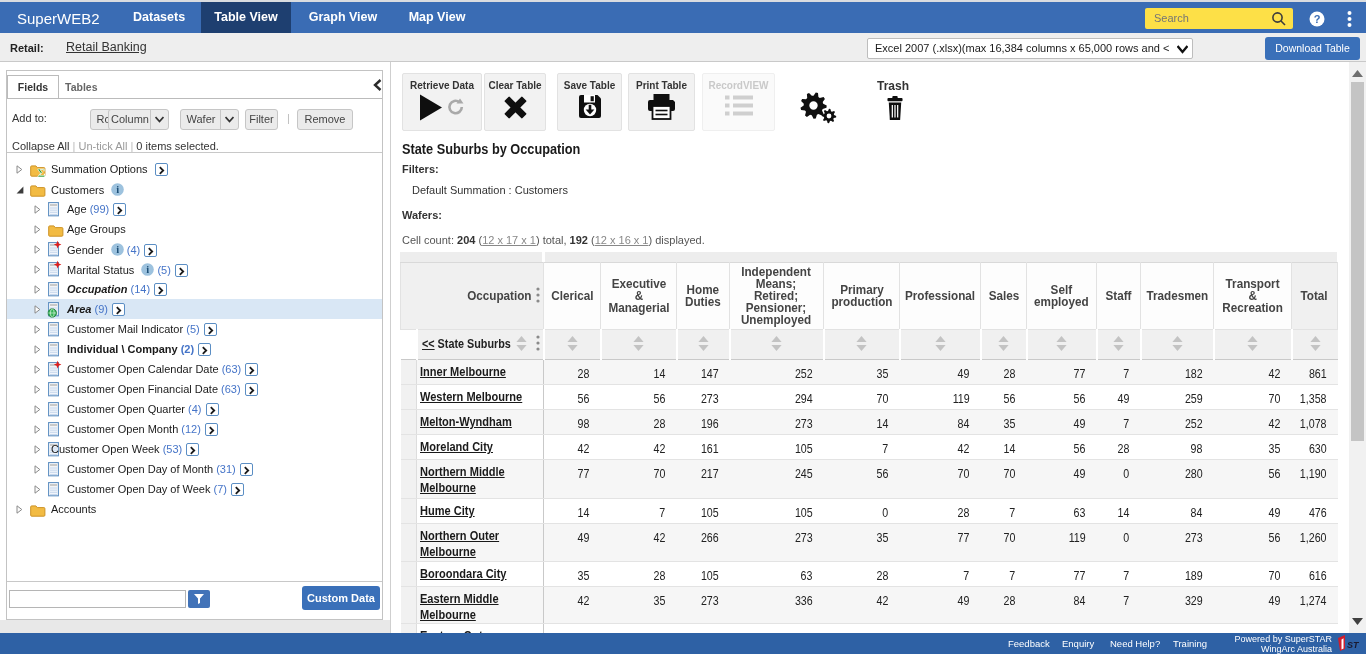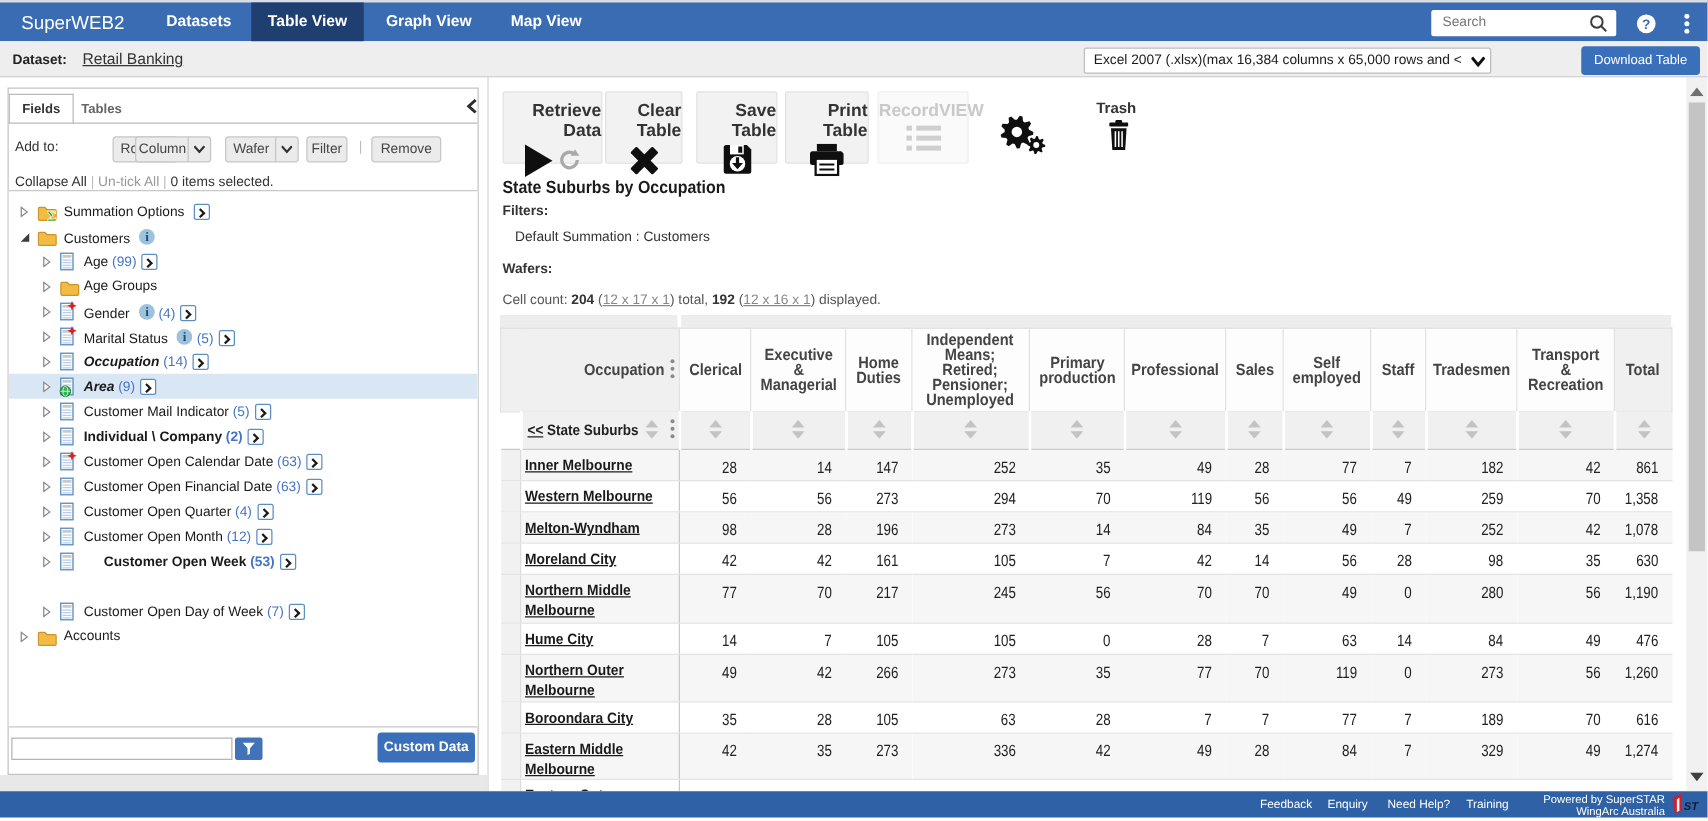--- a/index.html
+++ b/index.html
@@ -1,21 +1,21 @@
 <!DOCTYPE html>
 <html><head><meta charset="utf-8">
 <style>
 html,body{margin:0;padding:0;width:1366px;height:657px;overflow:hidden;background:#fff;
  font-family:"Liberation Sans",sans-serif;}
 
 #nav{position:absolute;left:0;top:0;width:1366px;height:33px;background:#3a6cb4;border-top:2px solid #d9dce0;box-sizing:border-box;}
 #nav .logo{position:absolute;left:17px;top:8px;font-size:15px;font-weight:normal;color:#fff;letter-spacing:0px;}
 .navtab{position:absolute;top:0;height:32px;line-height:31px;color:#fff;font-size:12.5px;font-weight:bold;text-align:center;}
 #tabactive{background:#1e3f70;}
-#search{position:absolute;left:1145px;top:6px;width:148px;height:21px;background:#ffffff;border-radius:2px;box-sizing:border-box;}
+#search{position:absolute;left:1145px;top:6px;width:148px;height:21px;background:#fde047;border-radius:2px;box-sizing:border-box;}
 #search span{position:absolute;left:9px;top:4px;font-size:11px;color:#757575;}
 
 #dbar{position:absolute;left:0;top:33px;width:1366px;height:29px;background:#eeeeee;border-bottom:1px solid #c9c9c9;box-sizing:border-box;}
 #dbar .lab{position:absolute;left:10px;top:9px;font-size:11px;color:#222;font-weight:bold;}
 #dbar .lnk{position:absolute;left:66px;top:7px;font-size:12.5px;color:#333;text-decoration:underline;}
 #sel{position:absolute;left:867px;top:5px;width:326px;height:21px;background:#fff;border:1px solid #bdbdbd;border-radius:2px;box-sizing:border-box;font-size:11px;color:#1a1a1a;line-height:19px;padding-left:7px;}
 #dlbtn{position:absolute;left:1265px;top:4px;width:95px;height:23px;background:#3a70b9;border-radius:3px;color:#fff;font-size:10.5px;text-align:center;line-height:23px;}
 
 #leftbg{position:absolute;left:0;top:62px;width:390px;height:571px;background:#fff;}
 #leftdiv{position:absolute;left:390px;top:62px;width:1px;height:571px;background:#cfcfcf;}
@@ -37,21 +37,21 @@
 .inf{display:inline-block;vertical-align:-2px;margin-left:4px;}
 #selrow{position:absolute;left:0;top:146px;width:375px;height:20px;background:#d9e7f5;}
 
 #cinput{position:absolute;left:2px;top:519px;width:177px;height:18px;border:1px solid #b5b5b5;box-sizing:border-box;background:#fff;}
 #fbtn{position:absolute;left:181px;top:519px;width:22px;height:18px;background:#4273b8;border-radius:2px;}
 #cdbtn{position:absolute;left:295px;top:515px;width:78px;height:24px;background:#3a70b9;border-radius:3px;color:#fff;font-size:11px;font-weight:bold;text-align:center;line-height:24px;}
 #graystrip{position:absolute;left:0;top:620px;width:390px;height:13px;background:#e8e8e8;}
 
 #main{position:absolute;left:391px;top:62px;width:958px;height:571px;background:#fff;overflow:hidden;}
 .tbox{position:absolute;top:11px;height:58px;background:#f2f2f2;border:1px solid #e2e2e2;border-radius:2px;box-sizing:border-box;text-align:center;}
-.tbox .tl{font-size:14px;font-weight:bold;color:#333;margin-top:6px;text-align:right;}
+.tbox .tl{font-size:10px;font-weight:bold;color:#333;margin-top:6px;}
 .tbox.dis{background:#fafafa;border-color:#efefef;}
 .tbox.dis .tl{color:#c9c9c9;}
 #heading{position:absolute;left:11px;top:79px;font-size:14px;font-weight:bold;color:#1a1a1a;}
 #filt1{position:absolute;left:11px;top:101px;font-size:11px;font-weight:bold;color:#333;}
 #filt2{position:absolute;left:21px;top:122px;font-size:11px;color:#333;}
 #waf{position:absolute;left:11px;top:147px;font-size:11px;font-weight:bold;color:#333;}
 #cc{position:absolute;left:11px;top:172px;font-size:11px;color:#555;}
 .cclink{color:#888;text-decoration:underline;}
 
 #twrap{position:absolute;left:9px;top:190px;width:940px;height:381px;overflow:hidden;}
@@ -102,21 +102,21 @@
       <circle cx="8" cy="8" r="7.5" fill="#fff"></circle>
       <text x="8" y="12" text-anchor="middle" font-size="11" font-weight="bold" fill="#3a6cb4" font-family="Liberation Sans">?</text>
     </svg>
   <svg style="position:absolute;left:1347px;top:9px" width="5" height="16" viewBox="0 0 5 16">
       <circle cx="2.5" cy="2" r="2" fill="#fff"></circle>
       <circle cx="2.5" cy="8" r="2" fill="#fff"></circle>
       <circle cx="2.5" cy="14" r="2" fill="#fff"></circle>
     </svg>
 </div>
 <div id="dbar">
-  <span class="lab">Dataset:</span>
+  <span class="lab">Retail:</span>
     <span class="lnk">Retail Banking</span>
   <div id="sel">Excel 2007 (.xlsx)(max 16,384 columns x 65,000 rows and &lt; 100,000 cells)
    <svg style="position:absolute;right:4px;top:6px" width="11" height="9" viewBox="0 0 11 9">
         <path d="M0.5,1 L5.5,7 L10.5,1" fill="none" stroke="#111" stroke-width="2.4"></path>
       </svg>
   </div>
   <div id="dlbtn">Download Table</div>
 </div>
 <div id="leftbg"></div>
 <div id="leftdiv"></div>
@@ -398,21 +398,39 @@
         <svg class="ic" style="left:41px" width="11" height="15" viewBox="0 0 11 15" overflow="visible">
           <rect x="0.6" y="0.6" width="9.8" height="13.2" fill="#fff" stroke="#6090c2" stroke-width="1.1"></rect>
           <rect x="2" y="2" width="7.2" height="2.2" fill="#c9c9c9"></rect>
           <g stroke="#b9cde8" stroke-width="1">
             <line x1="2" y1="6" x2="9.2" y2="6"></line>
             <line x1="2" y1="8.1" x2="9.2" y2="8.1"></line>
             <line x1="2" y1="10.2" x2="9.2" y2="10.2"></line>
             <line x1="2" y1="12.3" x2="9.2" y2="12.3"></line>
           </g>
         </svg>
-        <span class="tx" style="left:76px;font-weight:bold;">Customer Open Week <span class="ct">(53)</span><span class="gb"><svg width="7" height="9" viewBox="0 0 7 9" style="margin-top:2px">
+        <span class="tx" style="left:44px;">Customer Open Week <span class="ct">(53)</span><span class="gb"><svg width="7" height="9" viewBox="0 0 7 9" style="margin-top:2px">
+              <path d="M1.8,1.2 L5.2,4.5 L1.8,7.8" fill="none" stroke="#1a1a1a" stroke-width="1.8"></path>
+            </svg></span></span>
+      </div>
+<div class="trow" style="top:306px">
+        <svg class="ar" style="left:27px" width="7" height="9" viewBox="0 0 7 9">
+          <polygon points="1,0.8 1,8.2 5.8,4.5" fill="#fcfcfc" stroke="#8a8a8a" stroke-width="1"></polygon>
+        </svg>
+        <svg class="ic" style="left:41px" width="11" height="15" viewBox="0 0 11 15" overflow="visible">
+          <rect x="0.6" y="0.6" width="9.8" height="13.2" fill="#fff" stroke="#6090c2" stroke-width="1.1"></rect>
+          <rect x="2" y="2" width="7.2" height="2.2" fill="#c9c9c9"></rect>
+          <g stroke="#b9cde8" stroke-width="1">
+            <line x1="2" y1="6" x2="9.2" y2="6"></line>
+            <line x1="2" y1="8.1" x2="9.2" y2="8.1"></line>
+            <line x1="2" y1="10.2" x2="9.2" y2="10.2"></line>
+            <line x1="2" y1="12.3" x2="9.2" y2="12.3"></line>
+          </g>
+        </svg>
+        <span class="tx" style="left:60px;">Customer Open Day of Month <span class="ct">(31)</span><span class="gb"><svg width="7" height="9" viewBox="0 0 7 9" style="margin-top:2px">
               <path d="M1.8,1.2 L5.2,4.5 L1.8,7.8" fill="none" stroke="#1a1a1a" stroke-width="1.8"></path>
             </svg></span></span>
       </div>
 <div class="trow" style="top:326px">
         <svg class="ar" style="left:27px" width="7" height="9" viewBox="0 0 7 9">
           <polygon points="1,0.8 1,8.2 5.8,4.5" fill="#fcfcfc" stroke="#8a8a8a" stroke-width="1"></polygon>
         </svg>
         <svg class="ic" style="left:41px" width="11" height="15" viewBox="0 0 11 15" overflow="visible">
           <rect x="0.6" y="0.6" width="9.8" height="13.2" fill="#fff" stroke="#6090c2" stroke-width="1.1"></rect>
           <rect x="2" y="2" width="7.2" height="2.2" fill="#c9c9c9"></rect>

